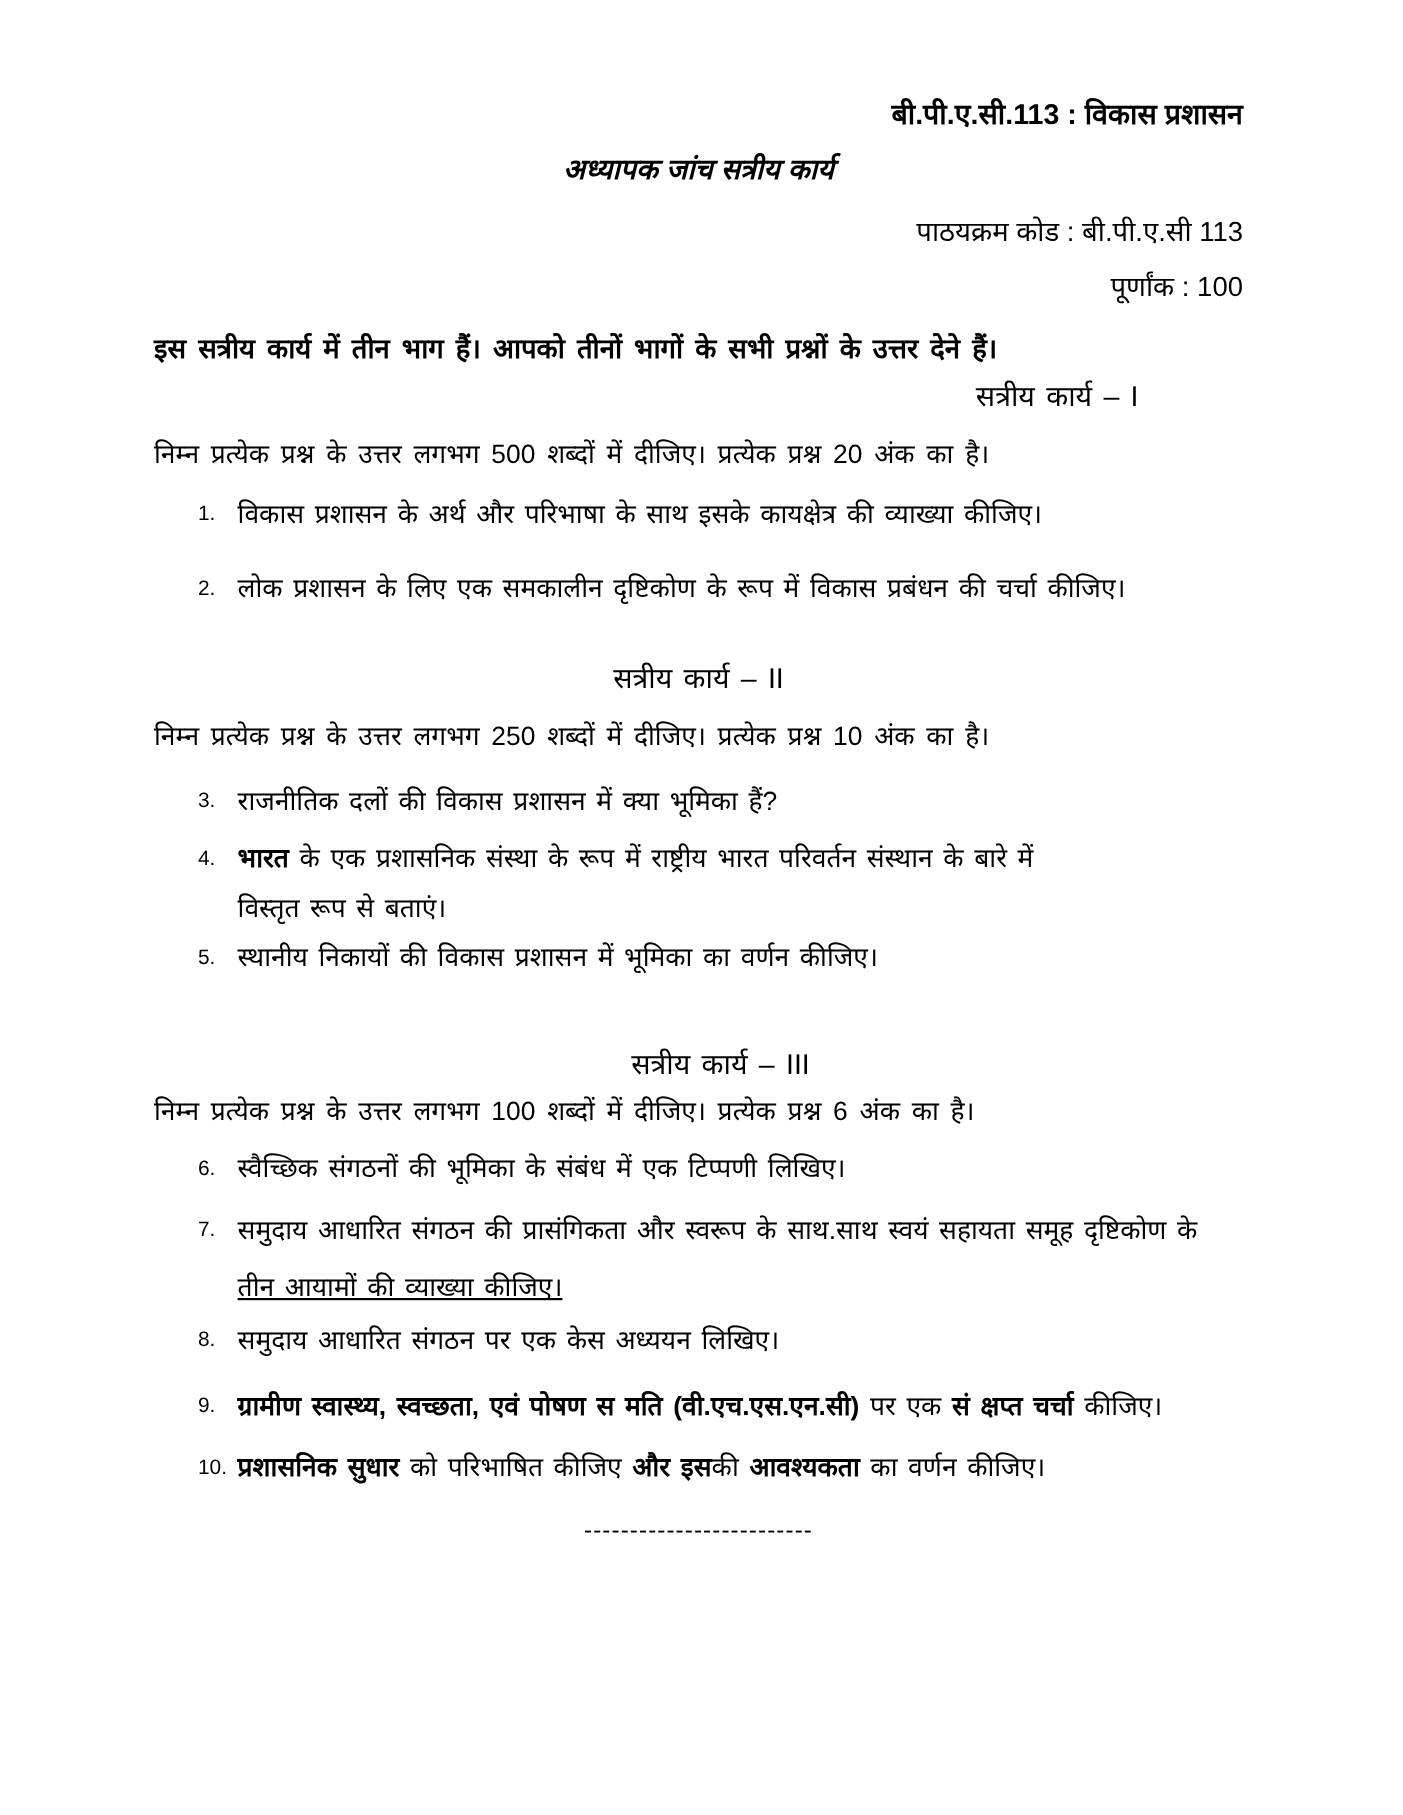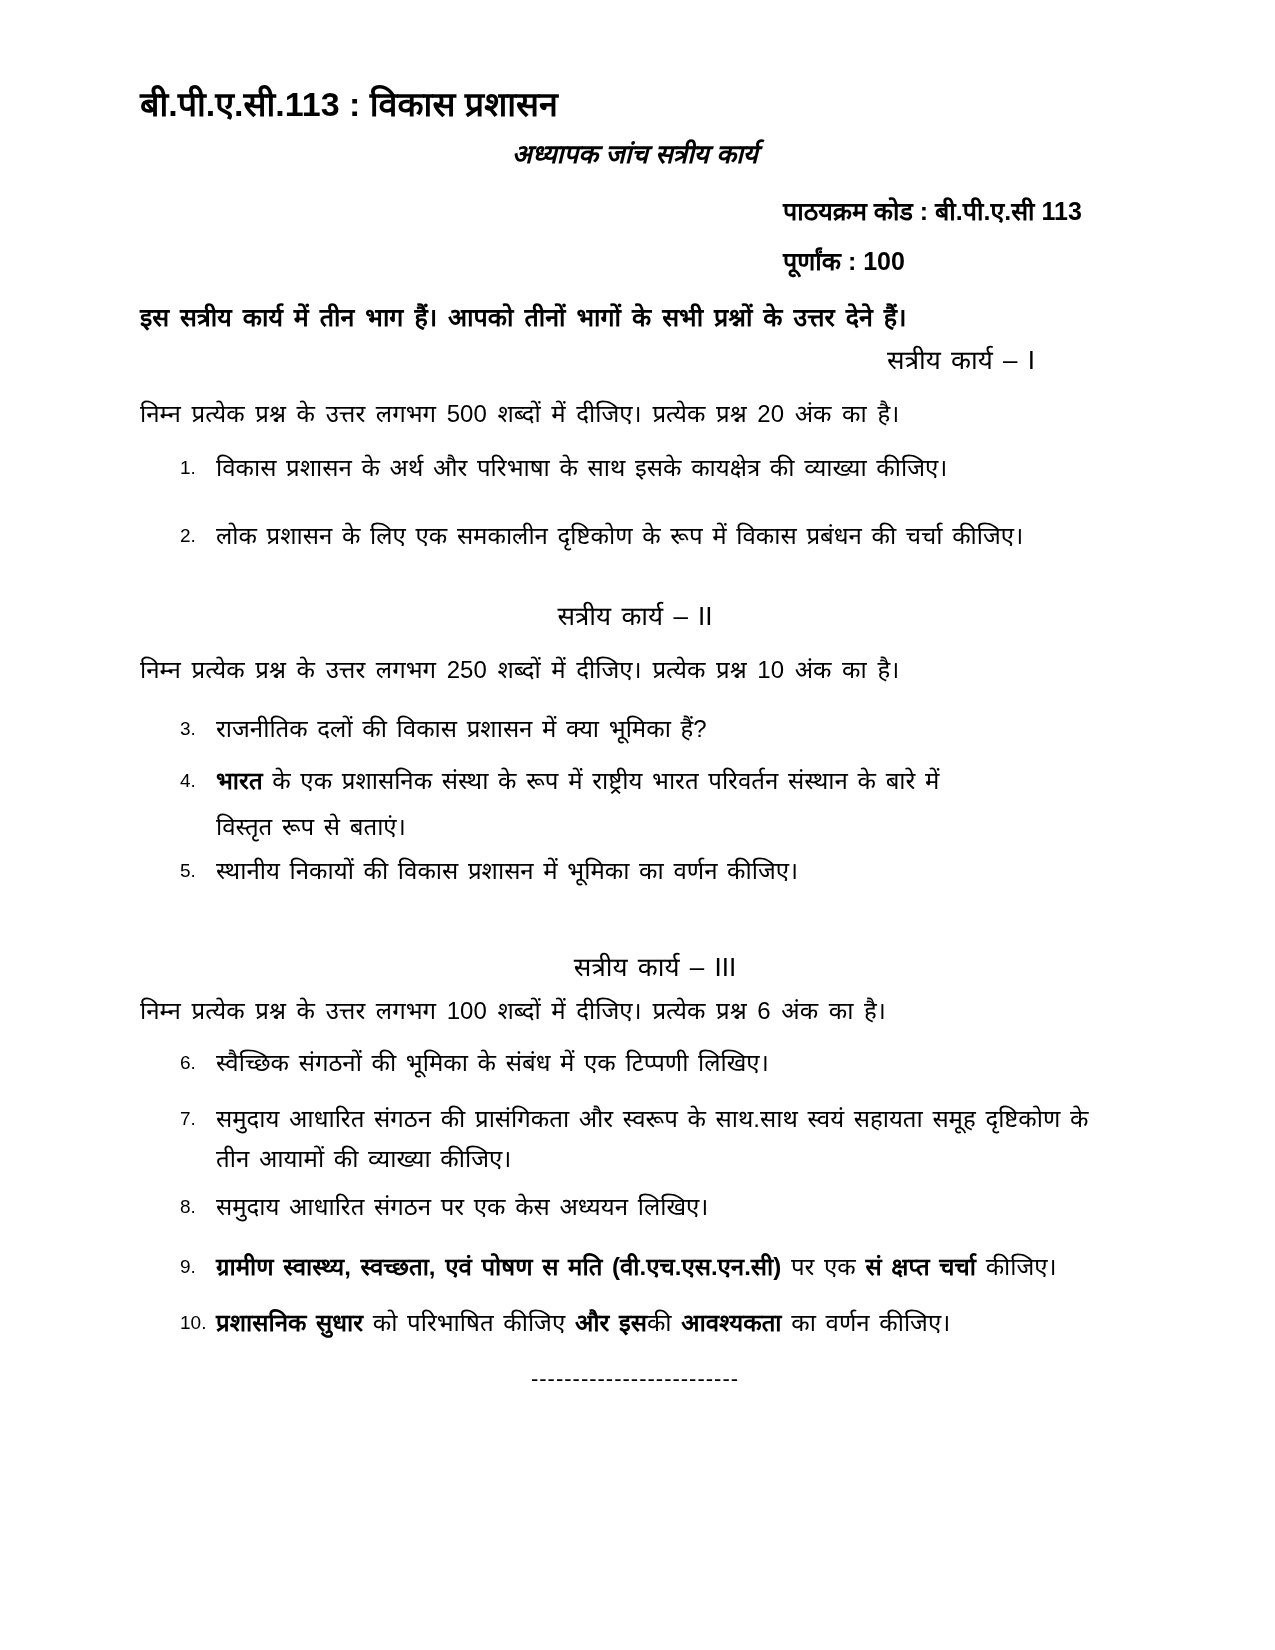--- a/index.html
+++ b/index.html
@@ -9,33 +9,33 @@
     color: #000000;
   }
   .page {
     box-sizing: border-box;
     width: 1275px; height: 1650px;
     padding: 88px 145px 0 140px;
     overflow: hidden;
     background: #ffffff;
   }
   .title {
-    text-align: left; font-weight: bold;
-    font-size: 34px; line-height: 32px;
+    text-align: right; font-weight: bold;
+    font-size: 26px; line-height: 32px;
     margin-bottom: 18px; white-space: nowrap;
   }
   .subtitle {
     text-align: center; font-weight: bold;
     font-size: 26px; line-height: 32px;
     margin-bottom: 16px; white-space: nowrap; font-style: italic;
   }
   .meta {
-    margin-left: 643px; font-weight: bold;
+    margin-left: 643px; font-weight: normal;
     font-size: 25px; line-height: 50px;
-    margin-bottom: 14px; white-space: nowrap;
+    margin-bottom: 14px; white-space: nowrap; text-align: right;
   }
   .greeting {
     font-size: 25px; line-height: 34px; font-weight: bold;
     margin-bottom: 12px; white-space: nowrap;
   }
   .intro {
     font-size: 25px; line-height: 34px; font-weight: bold;
     margin-bottom: 10px; white-space: nowrap; word-spacing: 4px;
   }
   .sec-head {
@@ -53,21 +53,21 @@
   .instr.i2 { margin-bottom: 27px; }
   .instr.i3 { margin-bottom: 20px; }
   .q { display: flex; padding-left: 40px; font-size: 24px; line-height: 32px; word-spacing: 3px; }
   .qnum {
     flex: 0 0 36px; font-size: 19px; line-height: 32px;
     color: #000;
   }
   .qbody { flex: 1 1 auto; }
   .qline { white-space: nowrap; }
   .qline.cont4 { margin-top: 14px; }
-  .qline.cont7 { margin-top: 8px; }
+  .qline.cont7 { margin-top: 20px; text-decoration: underline; }
   .q.q1  { margin-bottom: 36px; }
   .q.q3  { margin-bottom: 20px; }
   .q.q4  { margin-bottom: 12px; }
   .q.q6  { margin-bottom: 24px; }
   .q.q7  { margin-bottom: 16px; }
   .q.q8  { margin-bottom: 28px; }
   .q.q9  { margin-bottom: 24px; }
   .footer {
     margin-top: 26px; text-align: center;
     font-size: 22px; line-height: 28px; letter-spacing: 1px;

